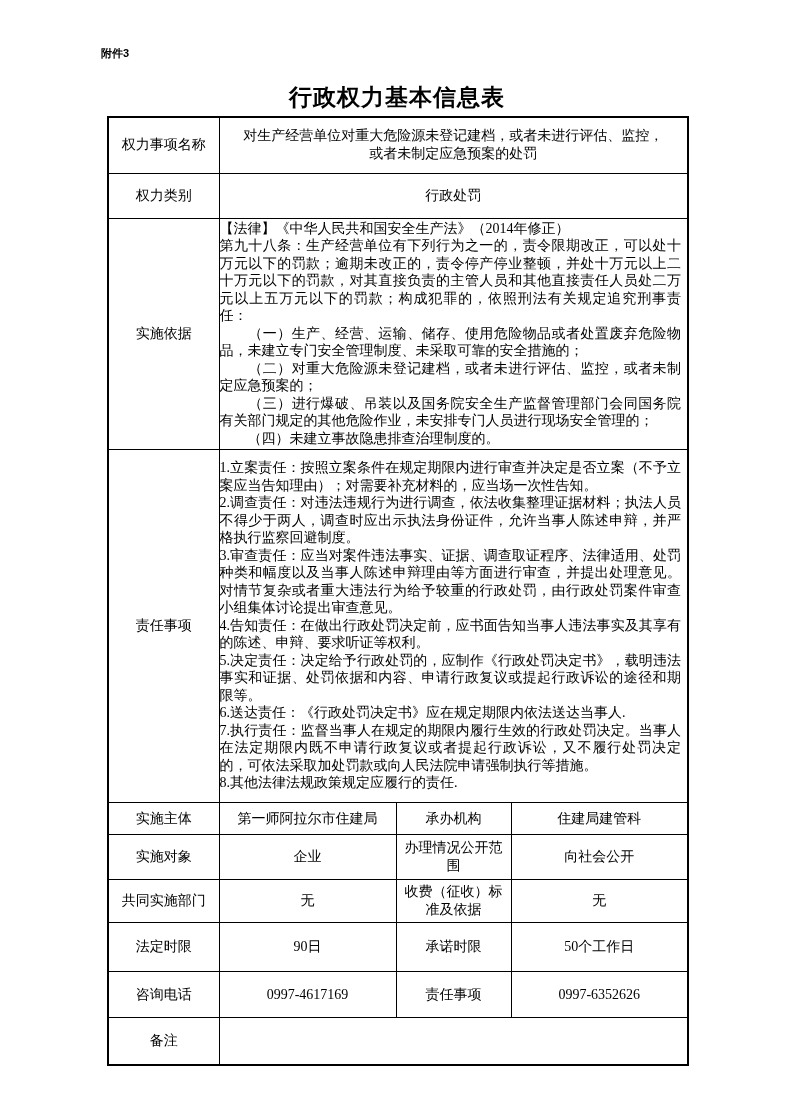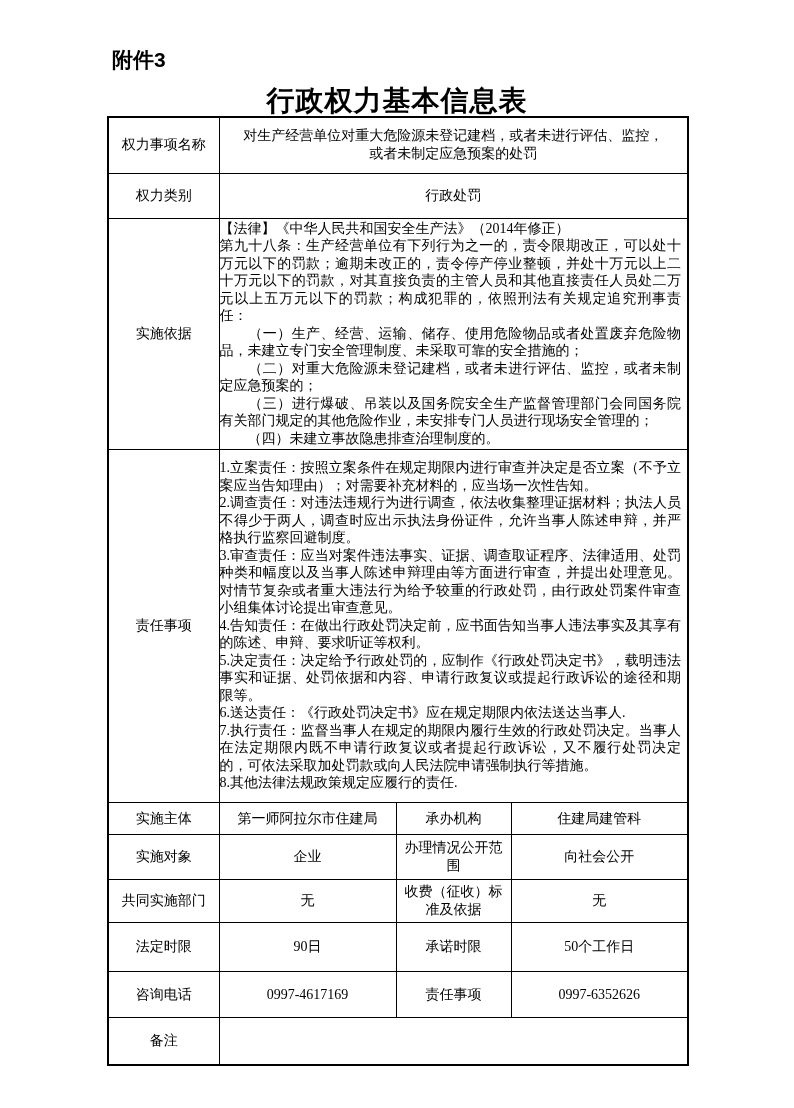--- a/index.html
+++ b/index.html
@@ -4,28 +4,28 @@
 <style>
   * { margin:0; padding:0; box-sizing:border-box; }
   html,body { background:#ffffff; }
   body {
     width:794px; height:1108px;
     position:relative;
     font-family:"Liberation Serif","DejaVu Serif",serif;
     color:#000;
   }
   .attachment {
-    position:absolute; left:112px; top:46px;
-    font-size:21px; font-weight:bold;
+    position:absolute; left:101px; top:46px;
+    font-size:11px; font-weight:bold;
     font-family:"Liberation Sans","DejaVu Sans",sans-serif;
   }
   .doc-title {
     position:absolute; left:0; top:82px; width:794px;
     text-align:center;
-    font-size:28px; font-weight:bold;
+    font-size:23px; font-weight:bold;
     letter-spacing:1px;
   }
   table.doc-table {
     position:absolute; left:107px; top:116px;
     width:580px;
     border-collapse:collapse;
     table-layout:fixed;
     border:2px solid #000;
   }
   .doc-table td {

